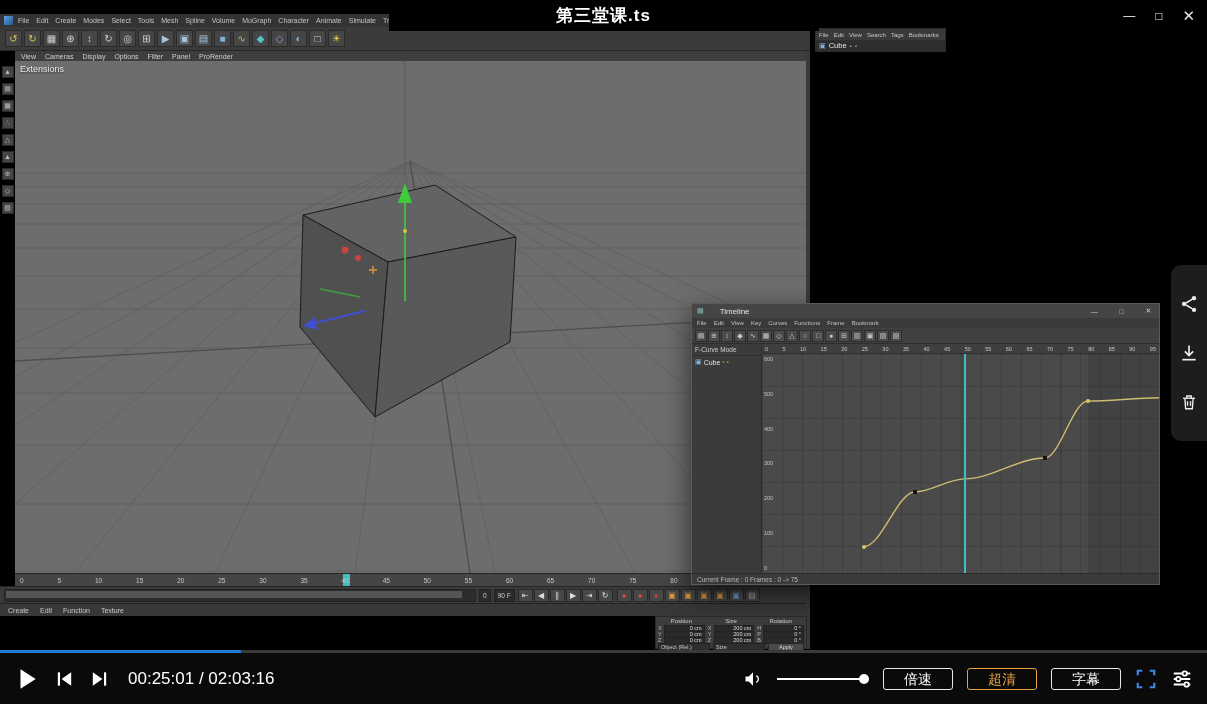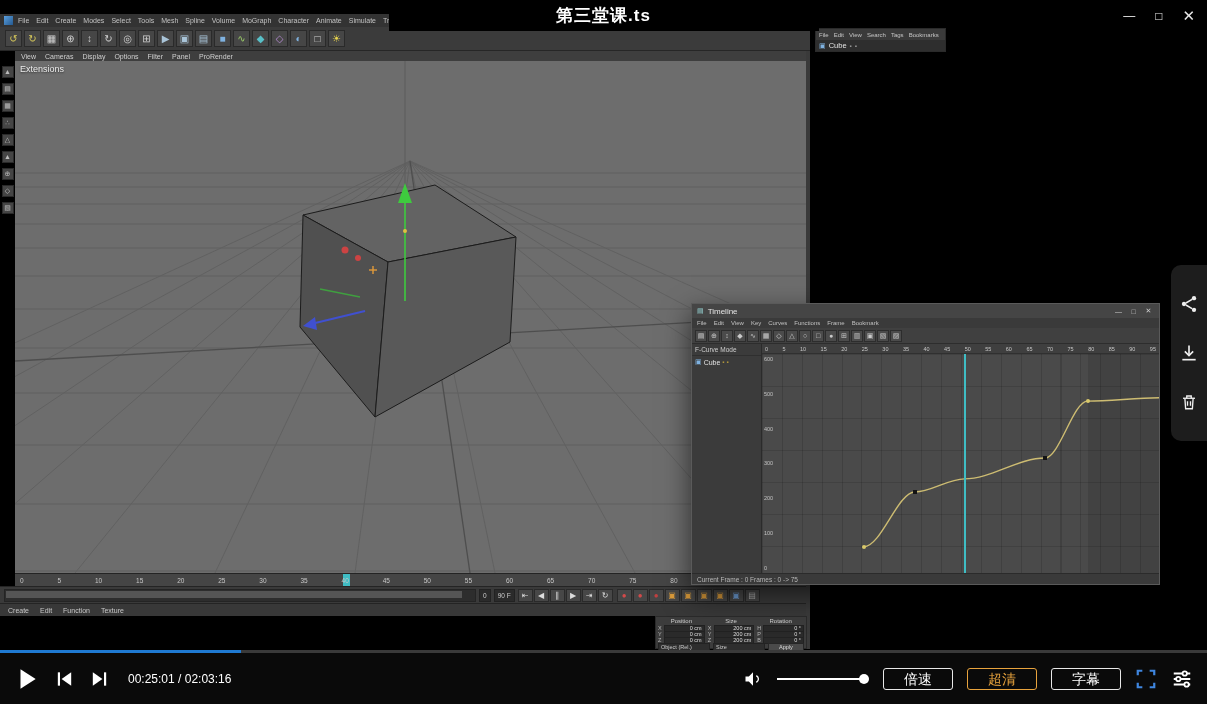--- a/index.html
+++ b/index.html
@@ -73,21 +73,21 @@
   .obj-cube-icon{font-size:7px;color:#7fb2e0;}
   .obj-label{font-size:7.5px;color:#e2e2e2;}
   .obj-dot{font-size:6px;color:#999;}
 
   .splitter{position:absolute;left:806px;top:37px;width:4px;height:598px;background:#3a3a3a;}
 
   
   .tlw{position:absolute;left:691px;top:303px;width:469px;height:282px;background:#3e3e3e;
        border:1px solid #5a5a5a;box-shadow:0 10px 26px rgba(0,0,0,.6);box-sizing:border-box;
        display:flex;flex-direction:column;z-index:12;}
-  .tlw-titlebar{height:14px;background:#454545;display:flex;align-items:center;padding:0 5px;gap:4px;flex:none;}
+  .tlw-titlebar{height:14px;background:#454545;display:flex;align-items:center;padding:0 5px;gap:16px;flex:none;}
   .tlw-ticon{font-size:7px;color:#8fc7c7;}
   .tlw-title{font-size:8px;color:#e3e3e3;flex:1;}
   .tlw-btn{font-size:7px;color:#ccc;width:11px;text-align:center;}
   .tlw-menubar{height:10px;background:#3a3a3a;padding-left:5px;flex:none;}
   .tlw-menu-item{font-size:6px;color:#c0c0c0;margin-right:7px;white-space:nowrap;}
   .tlw-toolbar{height:15px;background:#404040;padding-left:3px;flex:none;border-bottom:1px solid #2d2d2d;}
   .tlw-icon{width:12px;height:12px;background:#4b4b4b;border:1px solid #2d2d2d;color:#c9c9c9;
             font-size:7px;line-height:10px;text-align:center;box-sizing:border-box;margin-right:1px;flex:none;}
   .tlw-body{flex:1;display:flex;min-height:0;}
   .tlw-left{width:69px;background:#3b3b3b;border-right:1px solid #2b2b2b;display:flex;flex-direction:column;flex:none;}
@@ -128,21 +128,21 @@
 
   .side-panel{position:absolute;right:0;top:265px;width:36px;height:176px;background:#1d1d1d;
               border-radius:10px 0 0 10px;display:flex;flex-direction:column;align-items:center;
               justify-content:space-evenly;z-index:25;}
 
   .controls{position:absolute;left:0;right:0;bottom:0;height:54px;background:#0a0a0a;z-index:20;}
   .progress{position:absolute;left:0;top:0;right:0;height:3px;background:#3a3a3a;}
   .progress-fill{height:100%;background:#1f7ad2;}
   .controls-row{position:absolute;left:0;right:0;top:3px;bottom:0;display:flex;align-items:center;
                 padding:0 14px;gap:14px;box-sizing:border-box;}
-  .time{font-size:12px;color:#fff;white-space:nowrap;margin-left:4px;}
+  .time{font-size:17px;color:#fff;white-space:nowrap;margin-left:4px;}
   .spacer{flex:1;}
   .vol-track{width:92px;height:2px;background:#3f3f3f;position:relative;border-radius:1px;flex:none;}
   .vol-fill{height:100%;background:#fff;}
   .vol-knob{position:absolute;top:50%;transform:translate(-50%,-50%);width:10px;height:10px;border-radius:50%;background:#fff;}
   .pill{border:1.5px solid #e8e8e8;color:#fff;border-radius:3px;font-size:14px;padding:1px 20px;
         line-height:18px;white-space:nowrap;flex:none;}
   .pill.quality{border-color:#e8a33d;color:#e8a33d;}
   .ctrl-icon{flex:none;display:block;}
 </style>
 </head>

